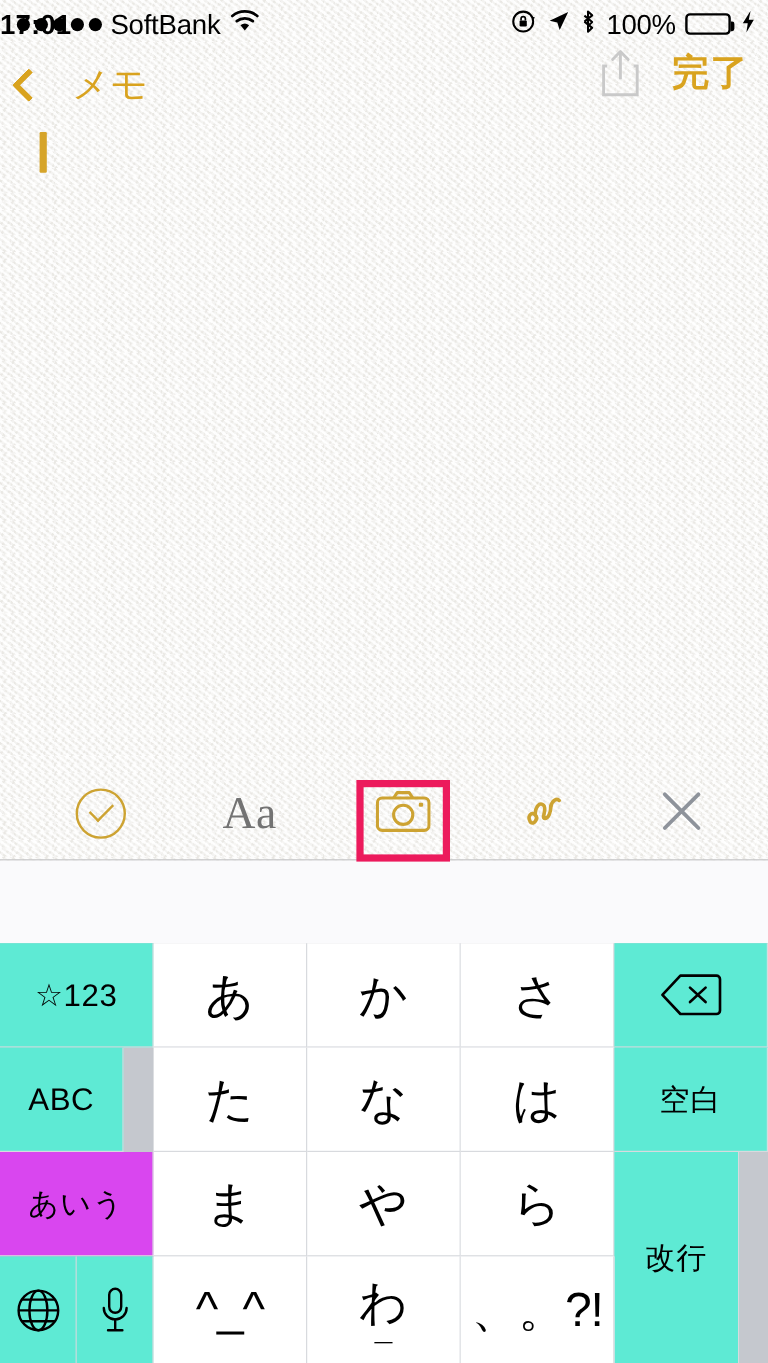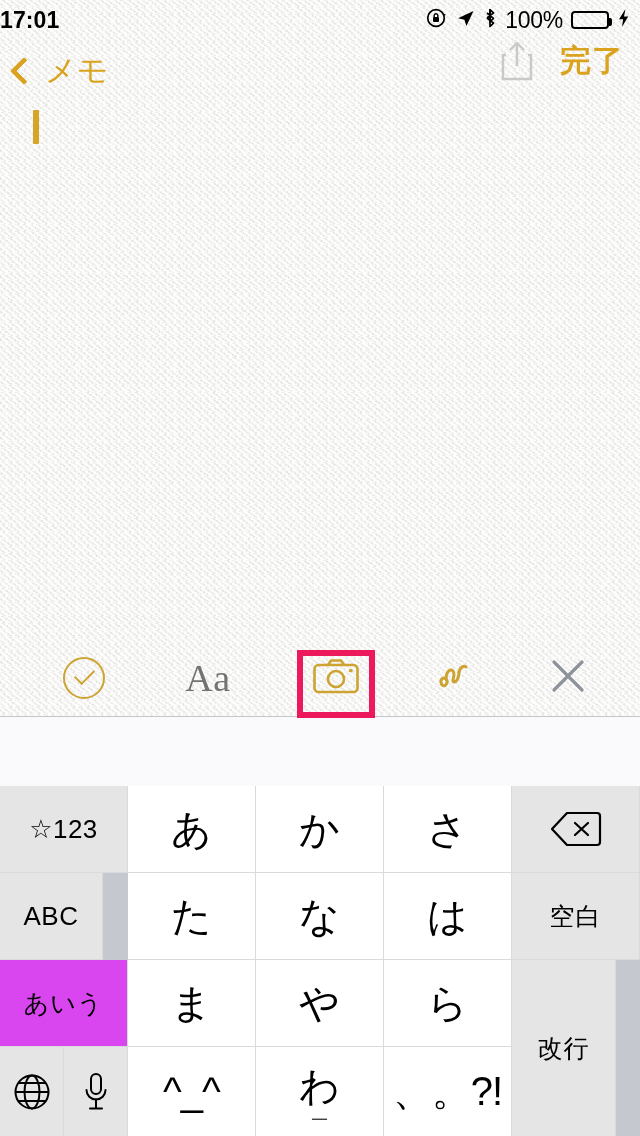--- a/index.html
+++ b/index.html
@@ -42,21 +42,21 @@
   .pct { font-size:23px; font-weight:400; letter-spacing:-.3px; }
   .batt { position:relative; width:38px; height:18px;
           border:2px solid #000; border-radius:4px; padding:1.5px; }
   .batt-fill { width:100%; height:100%; background:#4cd964; border-radius:1.5px; }
   .batt-cap { position:absolute; right:-5px; top:5px; width:3px; height:8px;
               background:#000; border-radius:0 2px 2px 0; }
 
   
   .navbar { position:absolute; left:0; top:40px; width:640px; height:62px; z-index:6; }
   .nav-back { position:absolute; left:14px; top:0; height:62px;
-              display:flex; align-items:center; gap:9px; color:#d9a31f; }
+              display:flex; align-items:center; gap:24px; color:#d9a31f; }
   .chev { width:20px; height:20px; border-left:5px solid #d9a31f;
           border-bottom:5px solid #d9a31f; transform:rotate(45deg);
           border-radius:2px; margin-right:2px; }
   .nav-back-label { font-size:31px; color:#d9a31f; letter-spacing:0; }
   .nav-right { position:absolute; right:16px; top:0; height:62px;
                display:flex; align-items:flex-start; gap:26px; }
   .share-icon { width:34px; height:40px; position:relative; display:block; }
   .nav-done { font-size:31px; font-weight:700; color:#d9a31f; letter-spacing:1px; }
 
   
@@ -85,39 +85,56 @@
   .predictive { position:absolute; left:0; top:717px; width:640px; height:69px;
                 background:#fafafc; z-index:4; }
 
   
   .keyboard { position:absolute; left:0; top:786px; width:640px; height:350px;
               background:#c5c8ce; z-index:4; }
   .key { position:absolute; display:flex; align-items:center; justify-content:center;
          border-right:1px solid #d8dade; border-bottom:1px solid #d8dade;
          font-size:21px; color:#000; }
   .key.letter { background:#ffffff; font-size:40px; font-weight:400; }
-  .key.fn { background:#e5e5e5; }
+  .key.fn { background:#5eead4; }
   .key.fn-active { background:#d946ef; }
   .key.lbl-jp { font-size:25px; letter-spacing:1px; }
   .key.lbl-sm { font-size:26px; letter-spacing:.5px; }
 
   .wa-key { display:flex; flex-direction:column; align-items:center; justify-content:center; }
   .wa-main { font-size:40px; line-height:.95; }
   .wa-under { font-size:22px; line-height:.6; margin-top:-2px; }
   .punct { font-size:30px; letter-spacing:-1px; }
   .emoji-key { font-size:30px; letter-spacing:-1px; }
 
   .globe-svg, .mic-svg, .del-svg { display:block; }
 </style>
 </head>
 <body>
 
 <div class="paper"></div>
 
 <div class="statusbar">
+  <div class="sb-left">
+    <span class="dots">
+      <i class="dot"></i>
+        <i class="dot"></i>
+        <i class="dot"></i>
+        <i class="dot"></i>
+        <i class="dot"></i>
+    </span>
+    <span class="carrier">SoftBank</span>
+    <span>
+      <svg width="26" height="20" viewBox="0 0 26 20">
+          <path d="M13 17.5l-3.6-4.4a5.7 5.7 0 0 1 7.2 0L13 17.5z" fill="#000"></path>
+          <path d="M6.3 9.6a10.6 10.6 0 0 1 13.4 0" stroke="#000" stroke-width="2.3" fill="none" stroke-linecap="round"></path>
+          <path d="M2.6 5.3a16.2 16.2 0 0 1 20.8 0" stroke="#000" stroke-width="2.3" fill="none" stroke-linecap="round"></path>
+        </svg>
+    </span>
+  </div>
   <div class="sb-center">
     <span class="clock">17:01</span>
   </div>
   <div class="sb-right">
     <span>
       <svg width="22" height="22" viewBox="0 0 22 22">
           <circle cx="10" cy="11" r="8.3" stroke="#000" stroke-width="1.7" fill="none"></circle>
           <rect x="7" y="10" width="6" height="5" rx="1" fill="#000"></rect>
           <path d="M8.2 10V8.6a1.8 1.8 0 0 1 3.6 0V10" stroke="#000" stroke-width="1.4" fill="none"></path>
           <path d="M17 6.5l3 1.2-2.4 1.6z" fill="#000"></path>

